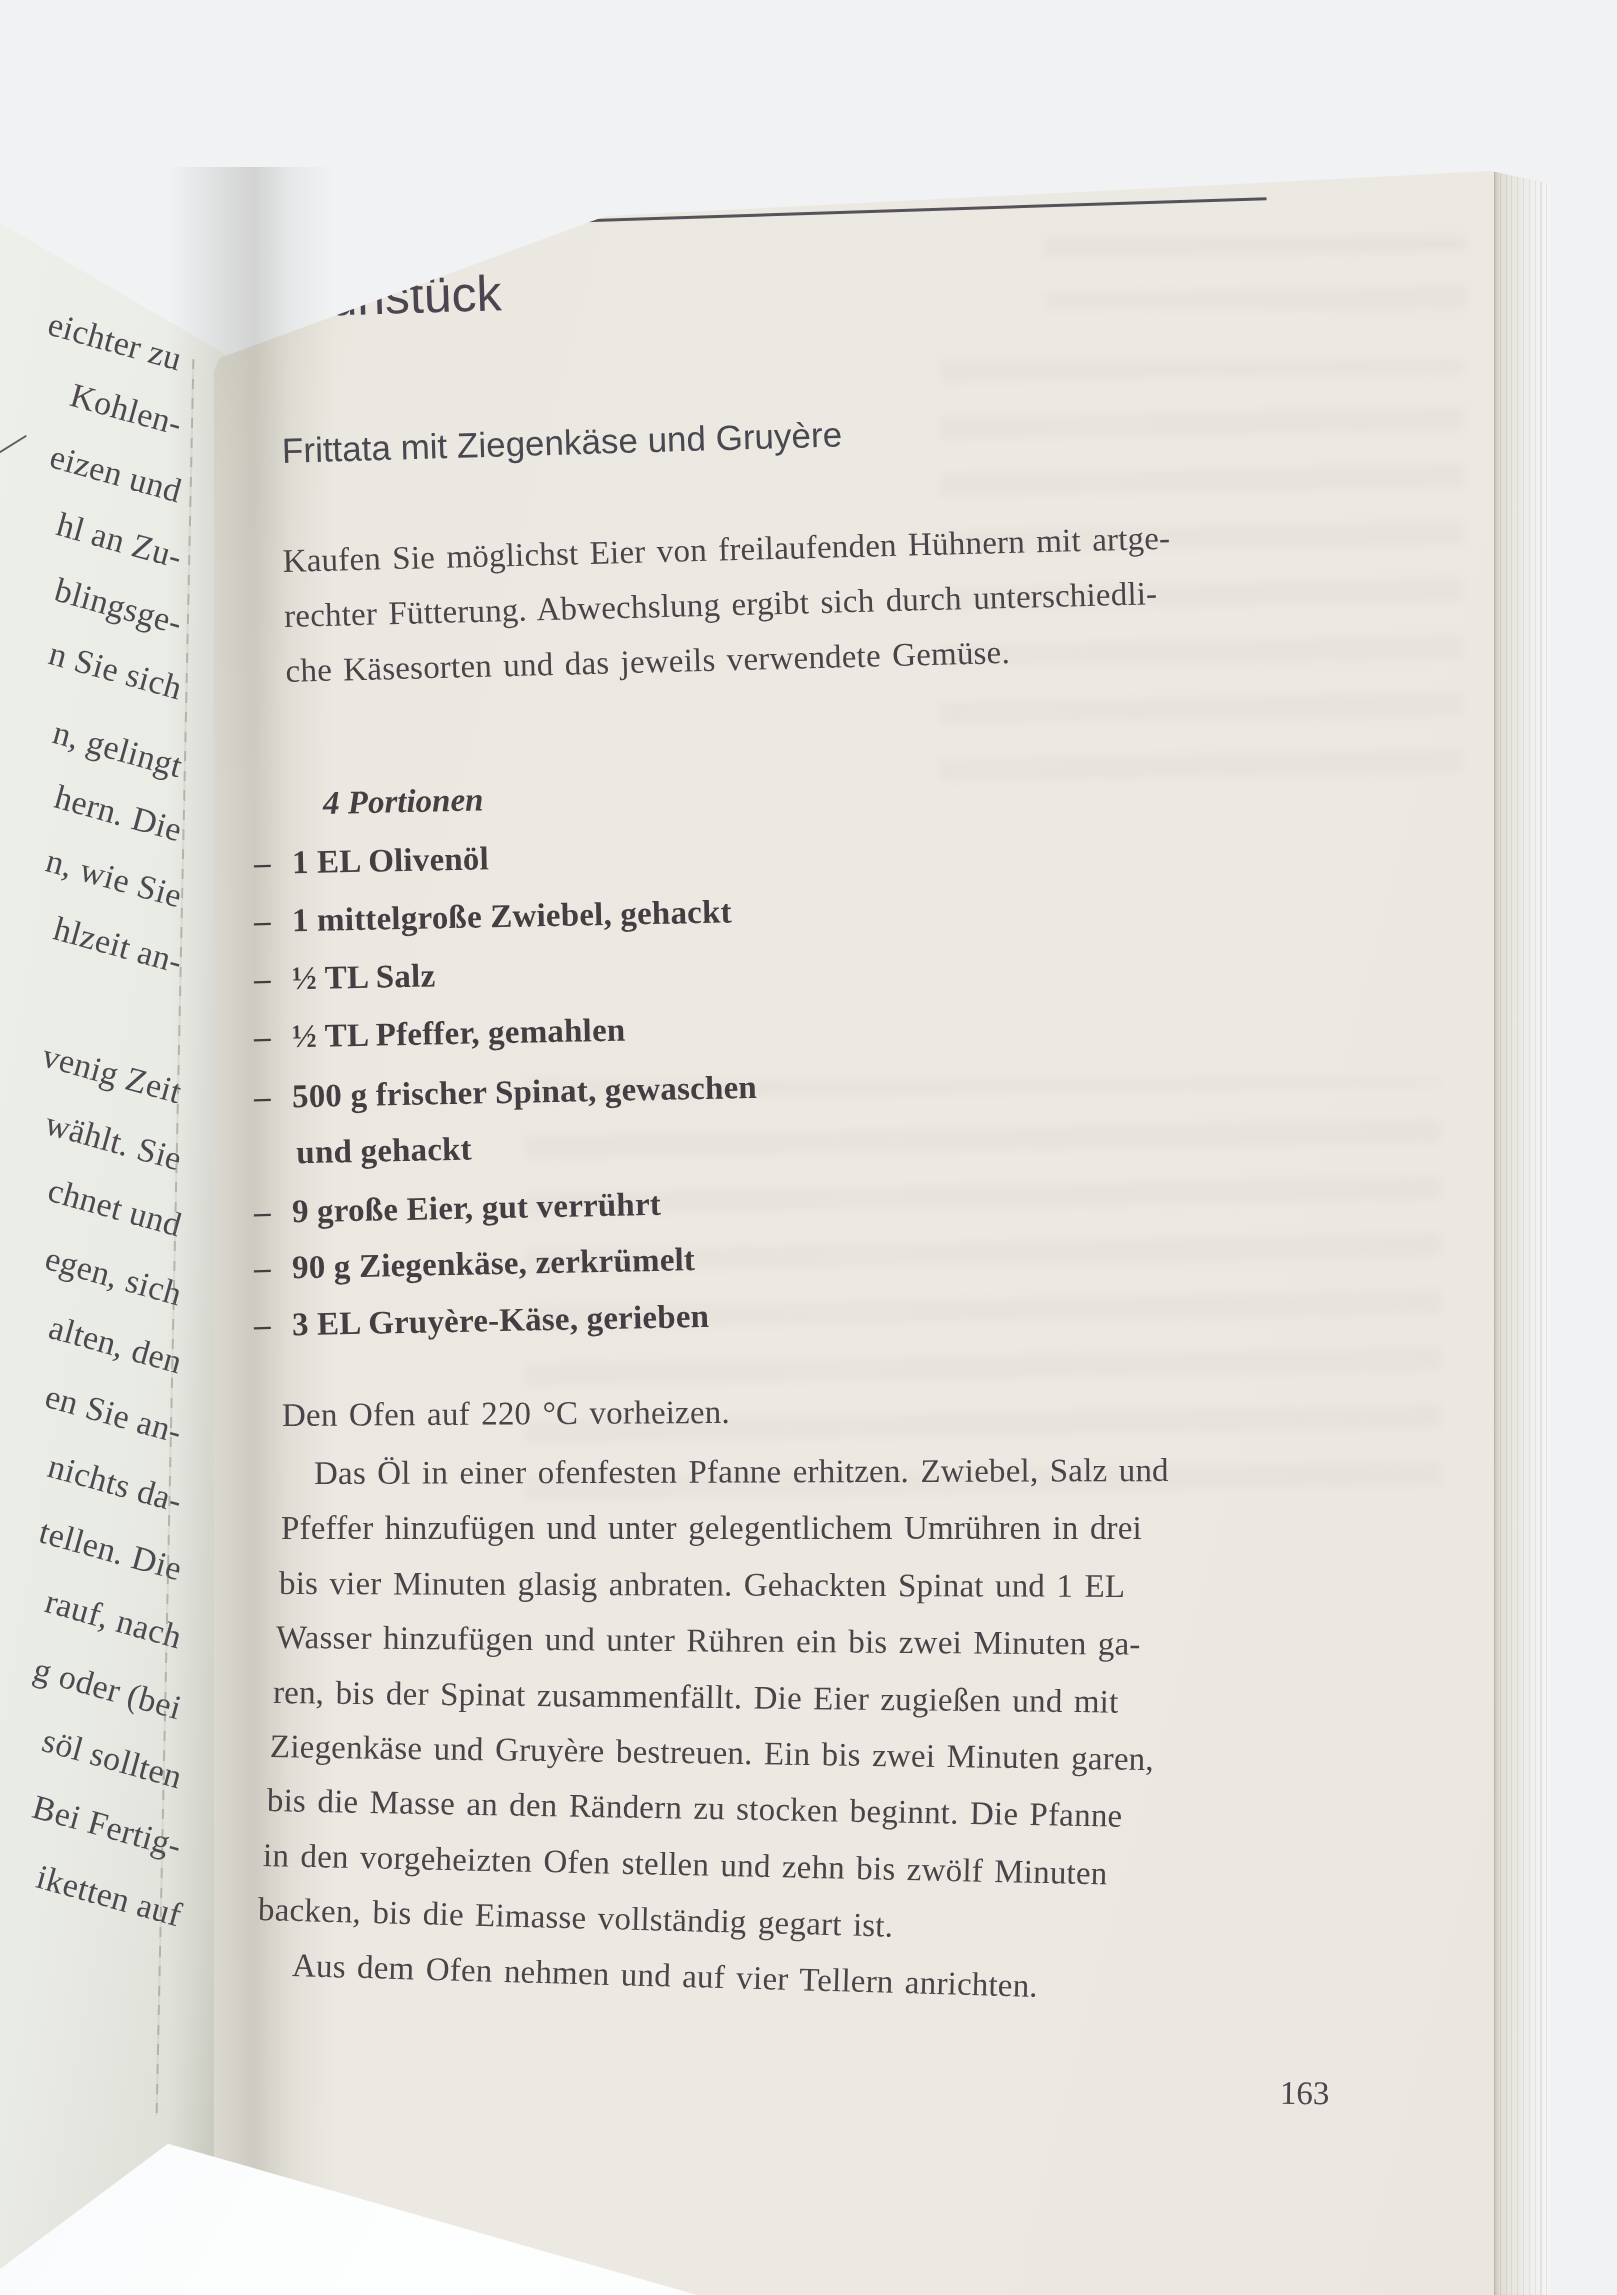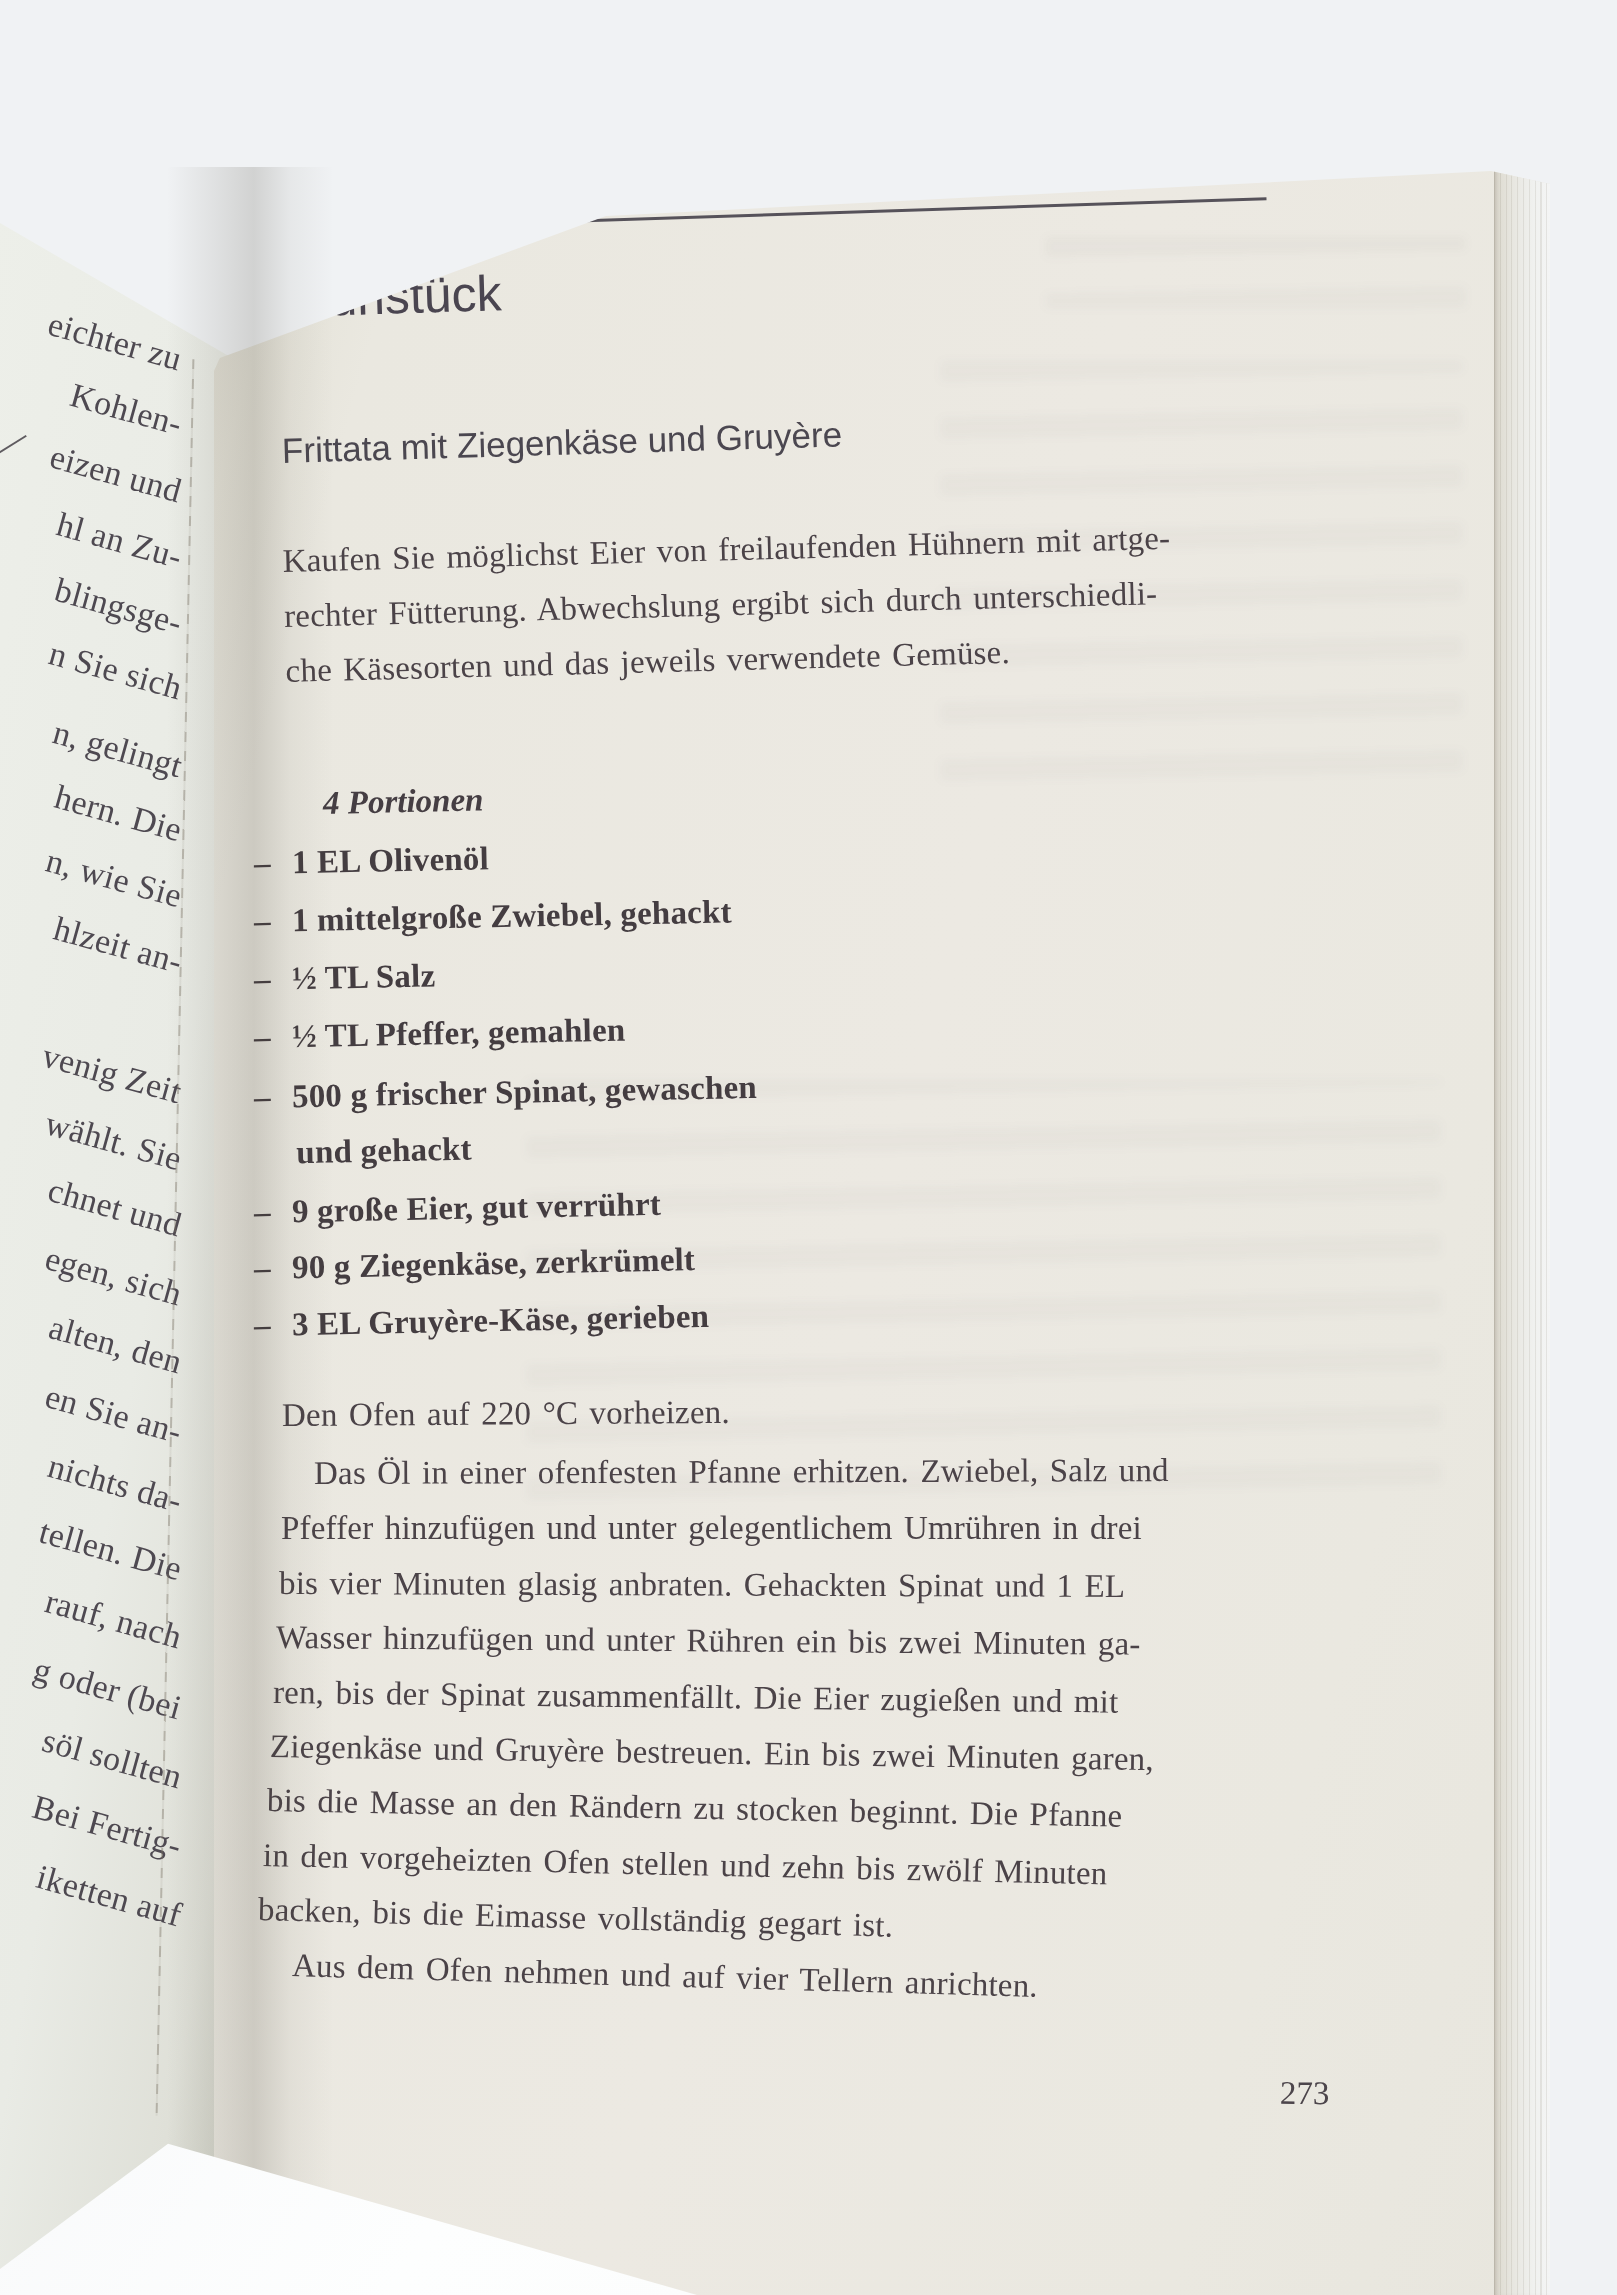--- a/index.html
+++ b/index.html
@@ -129,21 +129,21 @@
     <div class="step-line" style="left:67px;top:1368px;transform:rotate(0deg)">Pfeffer hinzufügen und unter gelegentlichem Umrühren in drei</div>
     <div class="step-line" style="left:65px;top:1423px;transform:rotate(.2deg)">bis vier Minuten glasig anbraten. Gehackten Spinat und 1 EL</div>
     <div class="step-line" style="left:62px;top:1477px;transform:rotate(.45deg)">Wasser hinzufügen und unter Rühren ein bis zwei Minuten ga-</div>
     <div class="step-line" style="left:59px;top:1532px;transform:rotate(.65deg)">ren, bis der Spinat zusammenfällt. Die Eier zugießen und mit</div>
     <div class="step-line" style="left:56px;top:1586px;transform:rotate(.85deg)">Ziegenkäse und Gruyère bestreuen. Ein bis zwei Minuten garen,</div>
     <div class="step-line" style="left:53px;top:1640px;transform:rotate(1.05deg)">bis die Masse an den Rändern zu stocken beginnt. Die Pfanne</div>
     <div class="step-line" style="left:49px;top:1695px;transform:rotate(1.25deg)">in den vorgeheizten Ofen stellen und zehn bis zwölf Minuten</div>
     <div class="step-line" style="left:44px;top:1749px;transform:rotate(1.5deg)">backen, bis die Eimasse vollständig gegart ist.</div>
     <div class="step-line" style="left:78px;top:1805px;transform:rotate(1.6deg)">Aus dem Ofen nehmen und auf vier Tellern anrichten.</div>
 
-    <div id="page-number">273</div>
+    <div id="page-number">163</div>
 
     <div id="edge-stack"></div>
   </div>
 
   <div id="gutter-shadow"></div>
   <div id="bottom-wedge"></div>
 </div>
 
 
 </body></html>

